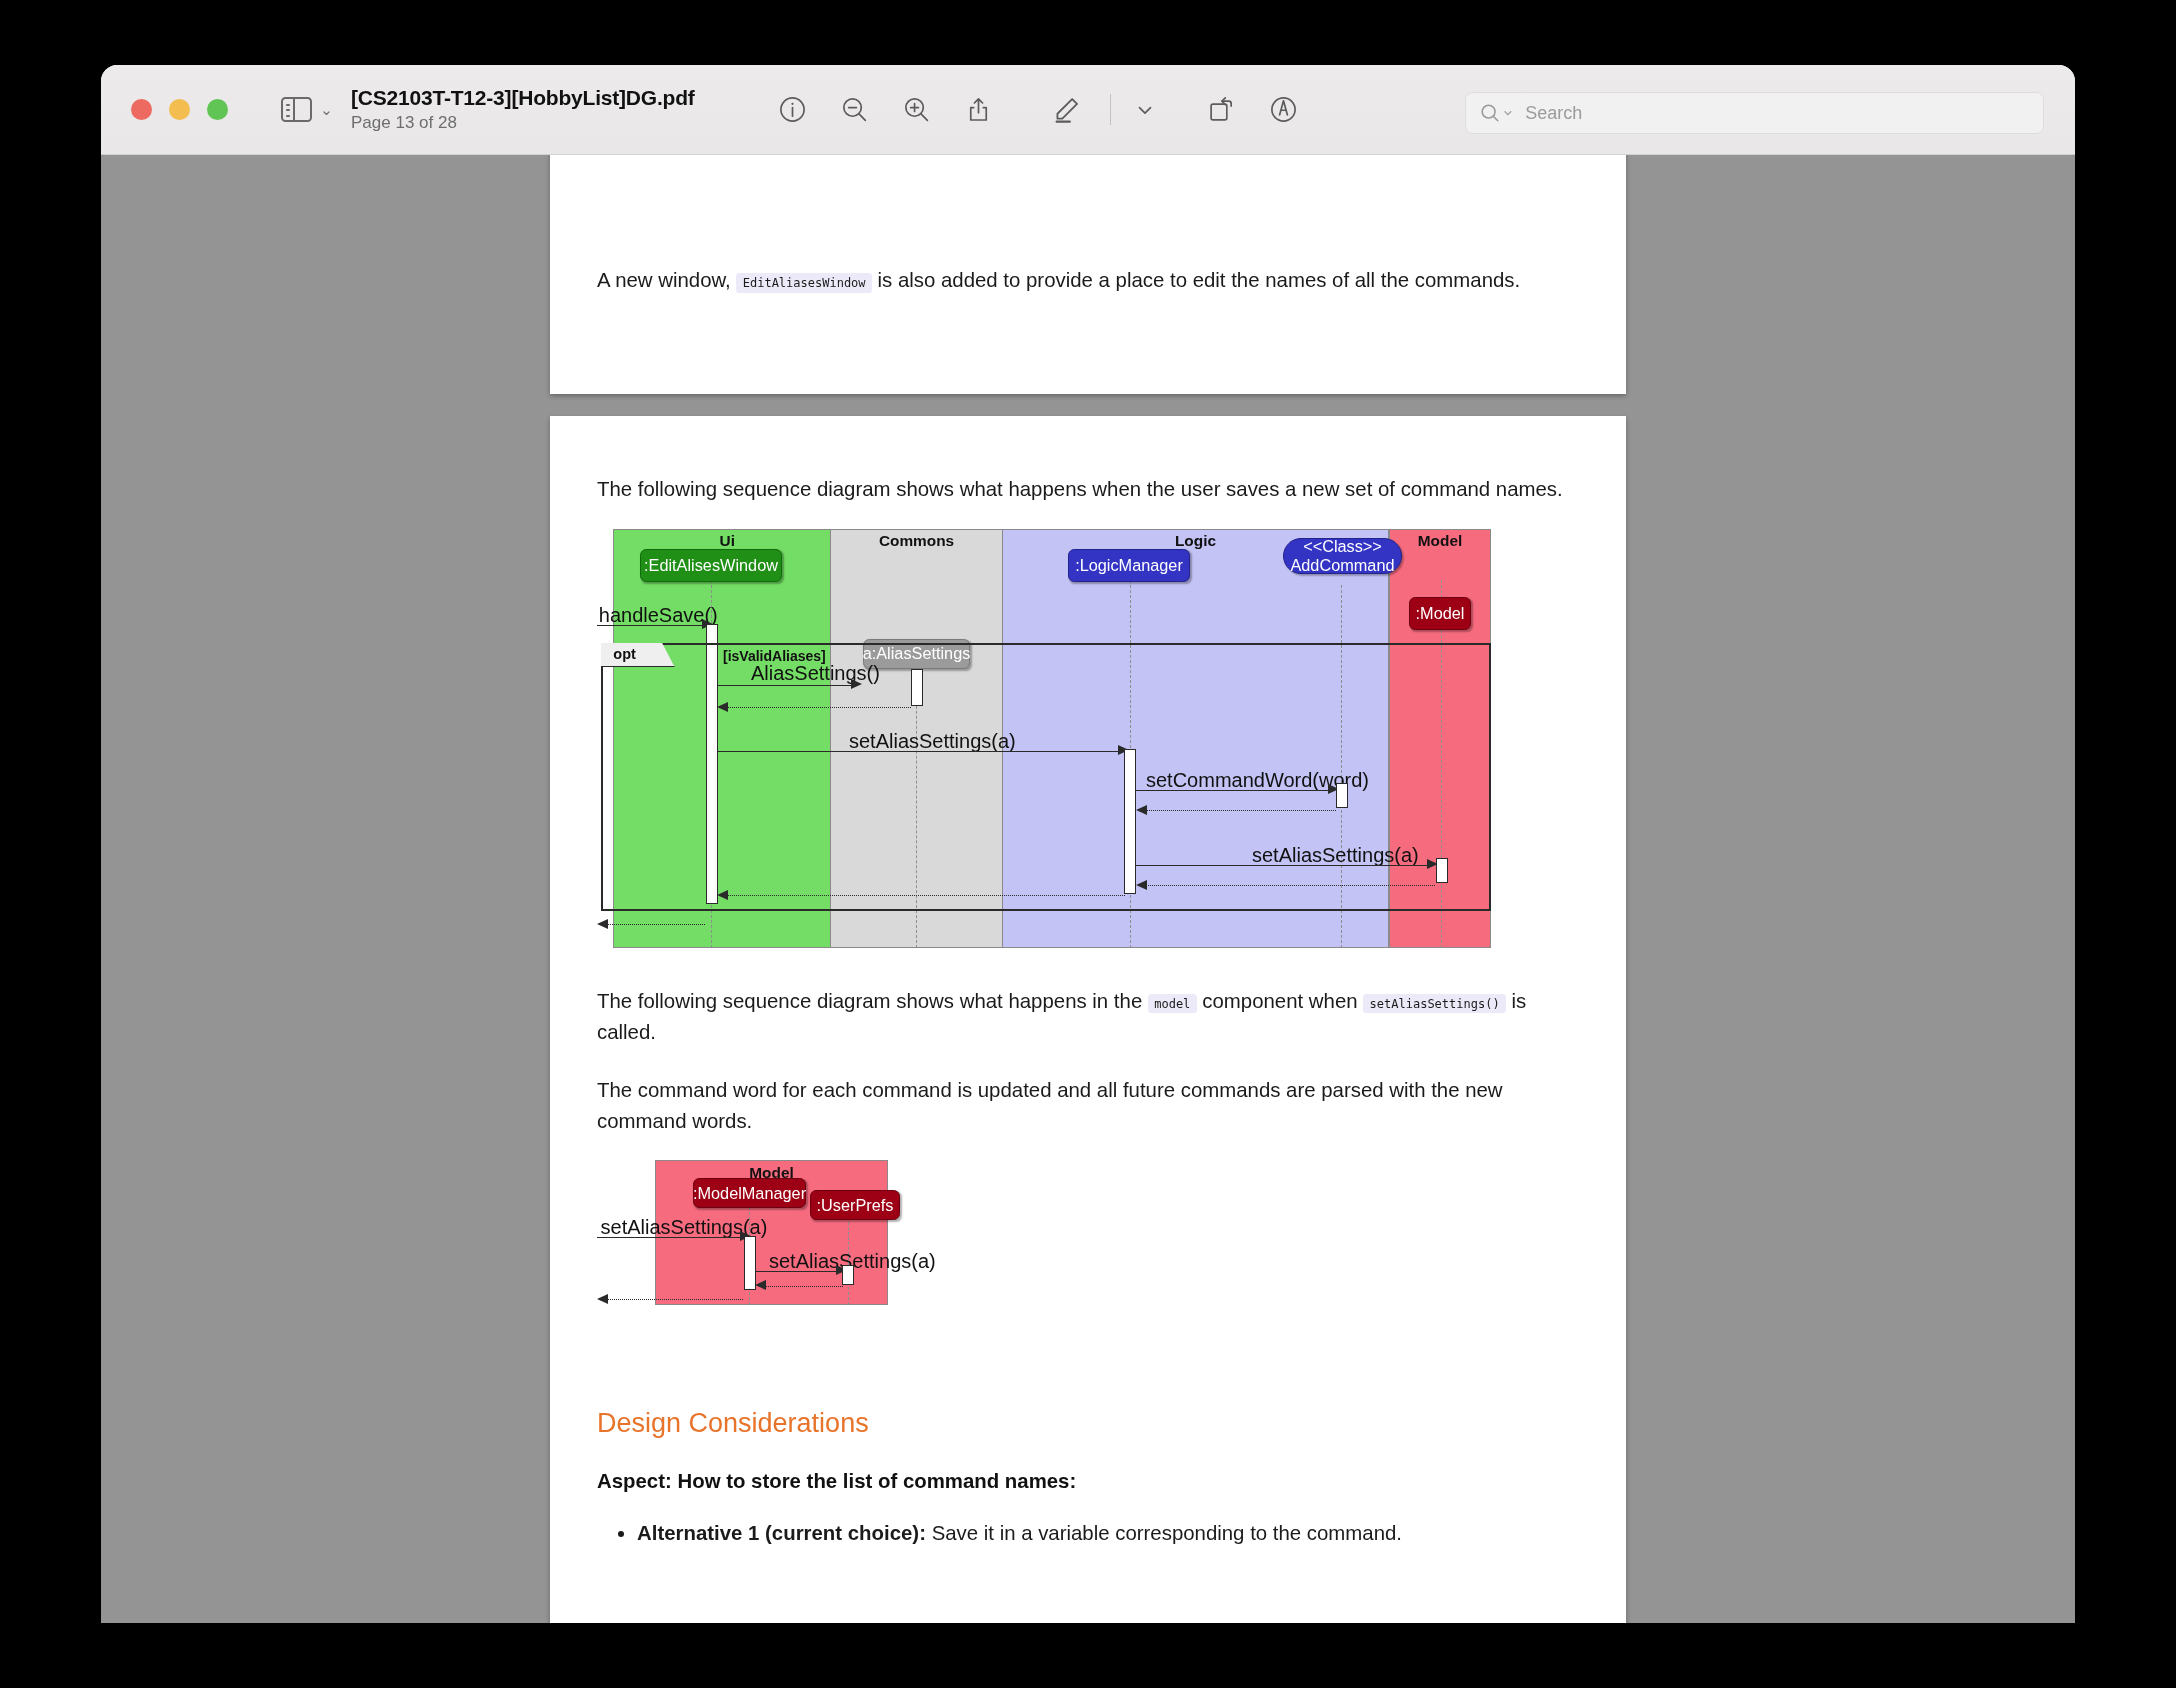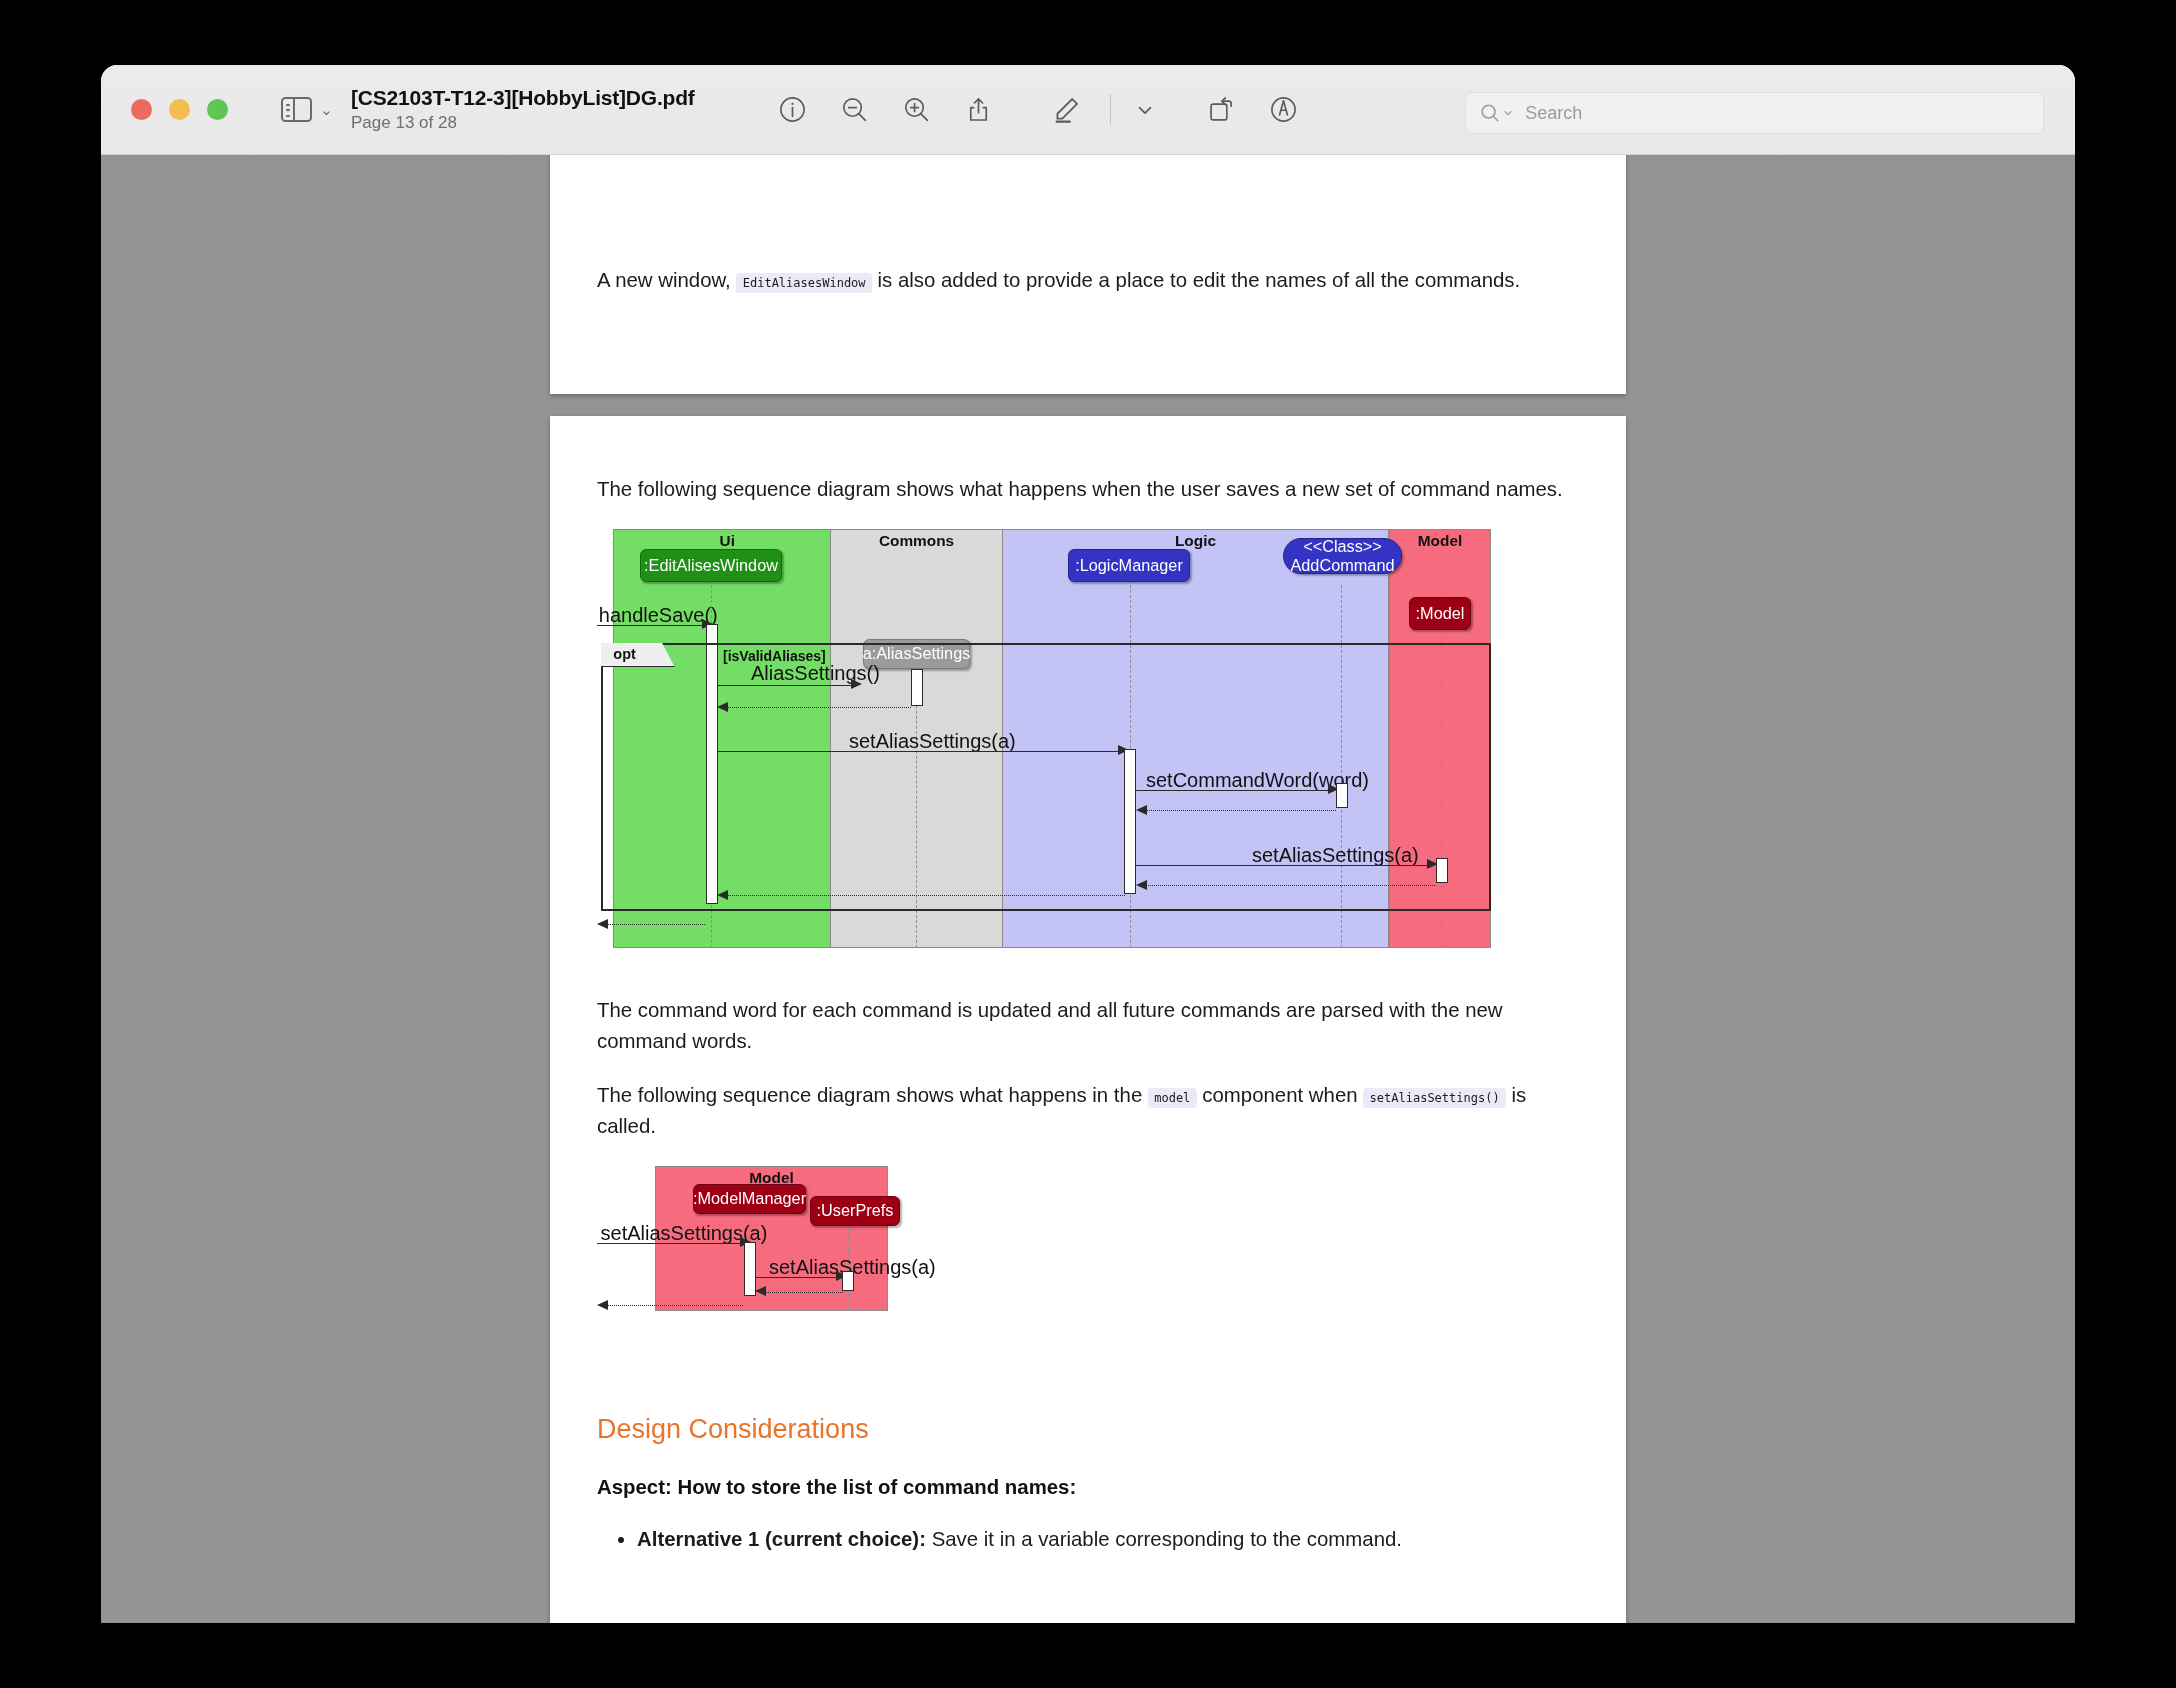--- a/index.html
+++ b/index.html
@@ -388,30 +388,30 @@
           <div class="arrowhead thin-left" style="left:539px; top:351px;"></div>
 
           <div class="msgline dash" style="left:127px; top:366px; width:401px;"></div>
           <div class="arrowhead thin-left" style="left:120px; top:361px;"></div>
 
           <div class="msgline dash" style="left:5.4px; top:395px; width:103px;"></div>
           <div class="arrowhead thin-left" style="left:0px; top:390px;"></div>
 
         </div>
 
-        <p class="body" style="margin-top:27px">The command word for each command is updated and all future commands are parsed with the new command words.</p>
-
         <p class="body">
           <span>The following sequence diagram shows what happens in the</span>
           <code class="inline">model</code>
           <span>component when</span>
           <code class="inline">setAliasSettings()</code>
           <span>is called.</span>
         </p>
 
+        <p class="body" style="margin-top:27px">The command word for each command is updated and all future commands are parsed with the new command words.</p>
+
         <div class="seqwrap" id="seq2" style="margin-top:20px">
 
           <div class="band model" style="left:58px; width:233px; height:145px;">
             <div class="band-title">Model</div>
           </div>
 
           <div class="lifeline" style="left:152px; top:47px; height:98px;"></div>
           <div class="lifeline" style="left:251px; top:47px; height:98px;"></div>
 
           <div class="actorbox darkred" style="left:96px; top:18px; width:113px; height:30px;">

